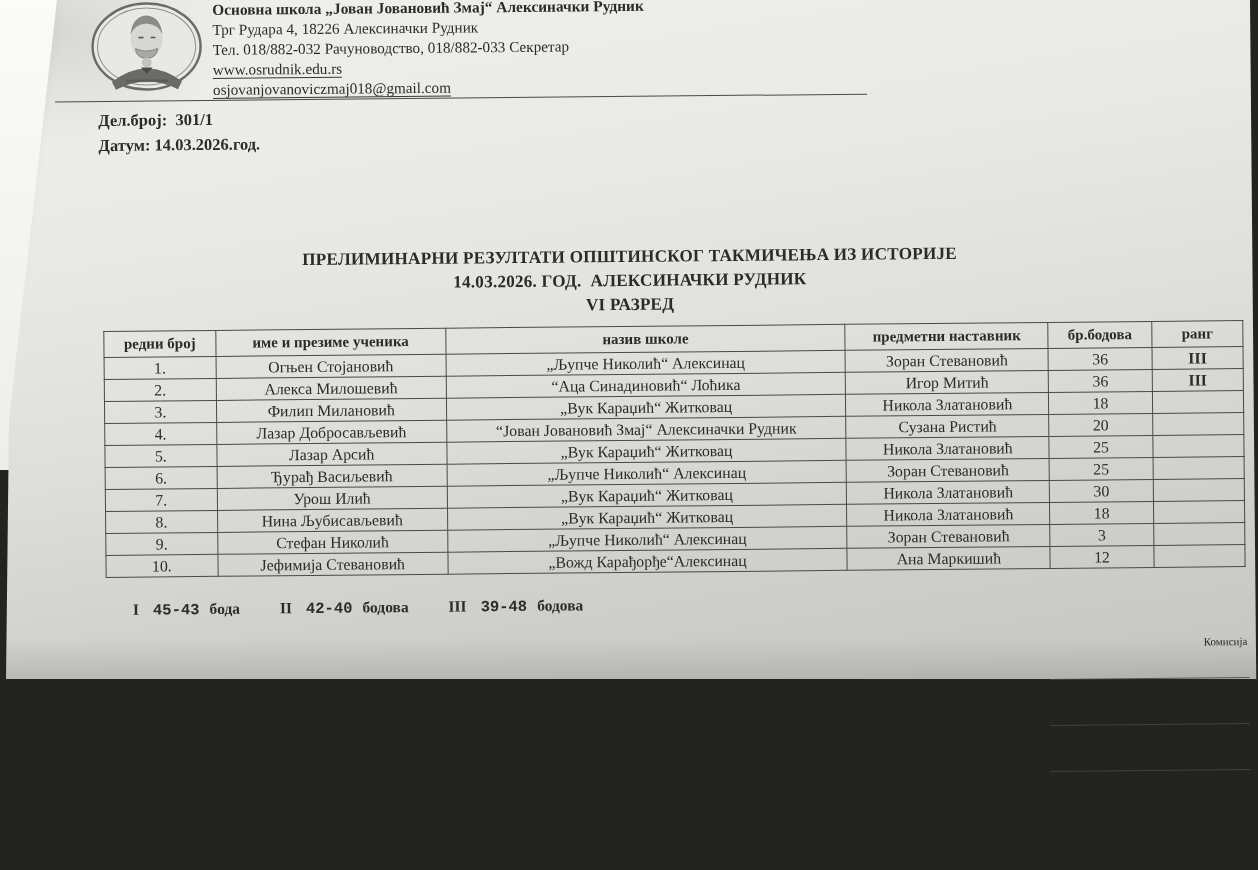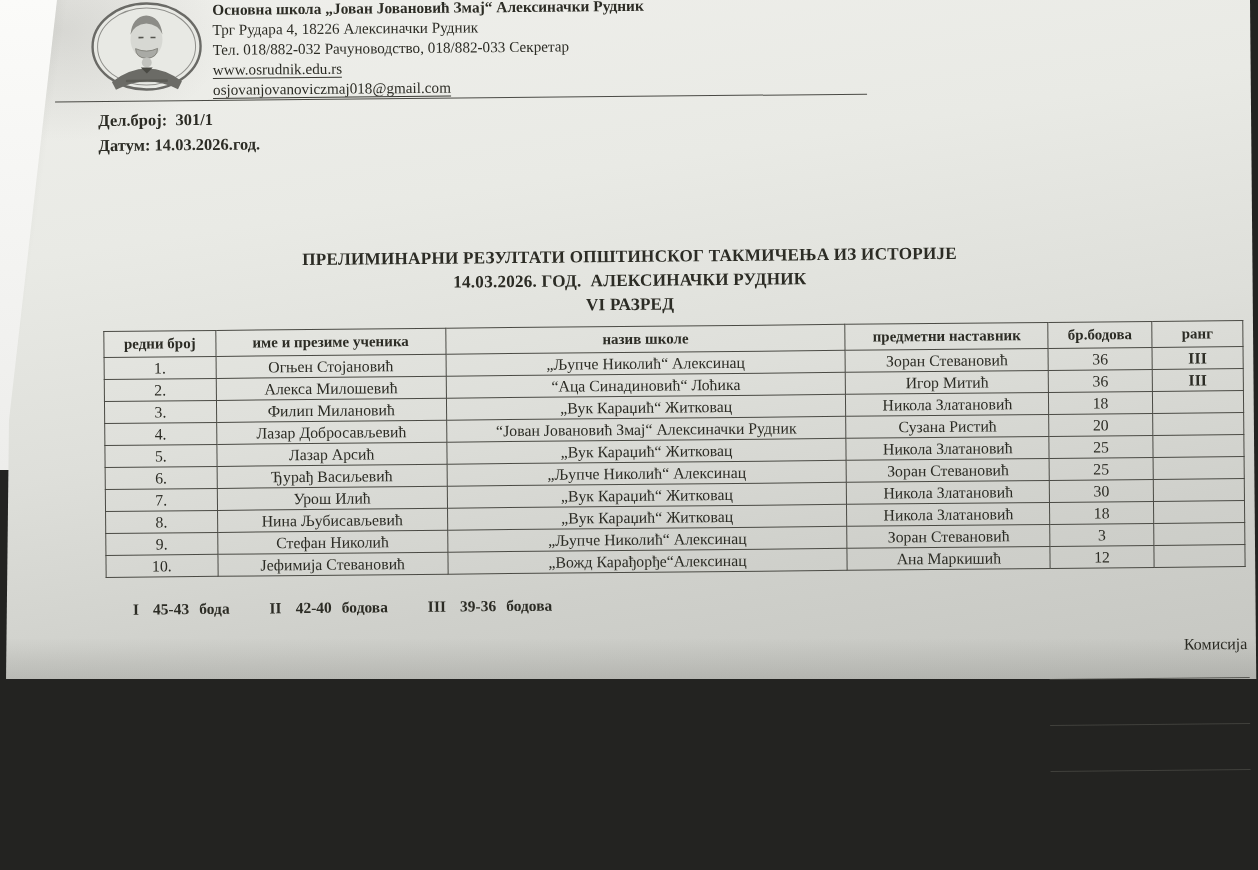--- a/index.html
+++ b/index.html
@@ -35,23 +35,23 @@
   table{width:100%;border-collapse:collapse;table-layout:fixed;}
   th,td{border:1.2px solid #4a4a44;text-align:center;vertical-align:middle;
         padding:0 3px;overflow:hidden;white-space:nowrap;}
   th{height:25px;font-size:15px;font-weight:bold;}
   td{height:21px;font-size:15.8px;font-weight:normal;}
   td.rank{font-weight:bold;}
   
   .legend{left:130px;top:601px;font-weight:bold;font-size:15.5px;}
   .legend .item{margin-right:36px;}
   .legend .rk{margin-right:14px;}
-  .legend .rg{margin-right:10px;}
-  
-  .commission{right:14px;top:646px;font-size:16px;}
+  .legend .rg{margin-right:10px;font-family:Liberation Mono, monospace;}
+  
+  .commission{right:14px;top:646px;font-size:11px;}
   .sig{right:12px;width:200px;height:0;border-top:1.5px solid rgba(70,70,66,.85);}
   .sig1{top:688px;} .sig2{top:734px;} .sig3{top:780px;}
 </style>
 </head>
 <body>
 
 <div class="stage">
   <div class="underlay"></div>
   <div class="paper"></div>
 
@@ -196,21 +196,21 @@
     </div>
 
     <div class="abs legend">
       <span class="item">
         <span class="rk">I</span><span class="rg">45-43</span><span>бода</span>
       </span>
       <span class="item">
         <span class="rk">II</span><span class="rg">42-40</span><span>бодова</span>
       </span>
       <span class="item">
-        <span class="rk">III</span><span class="rg">39-36</span><span>бодова</span>
+        <span class="rk">III</span><span class="rg">39-48</span><span>бодова</span>
       </span>
     </div>
 
     <div class="abs commission">Комисија</div>
     <div class="abs sig sig1"></div>
     <div class="abs sig sig2"></div>
     <div class="abs sig sig3"></div>
 
   </div>
 </div>

